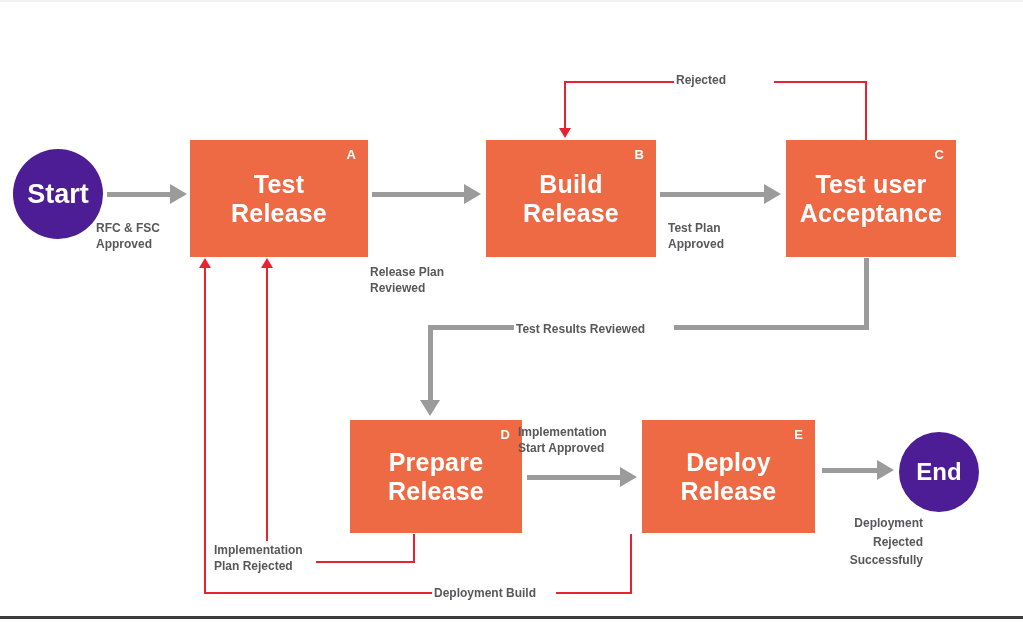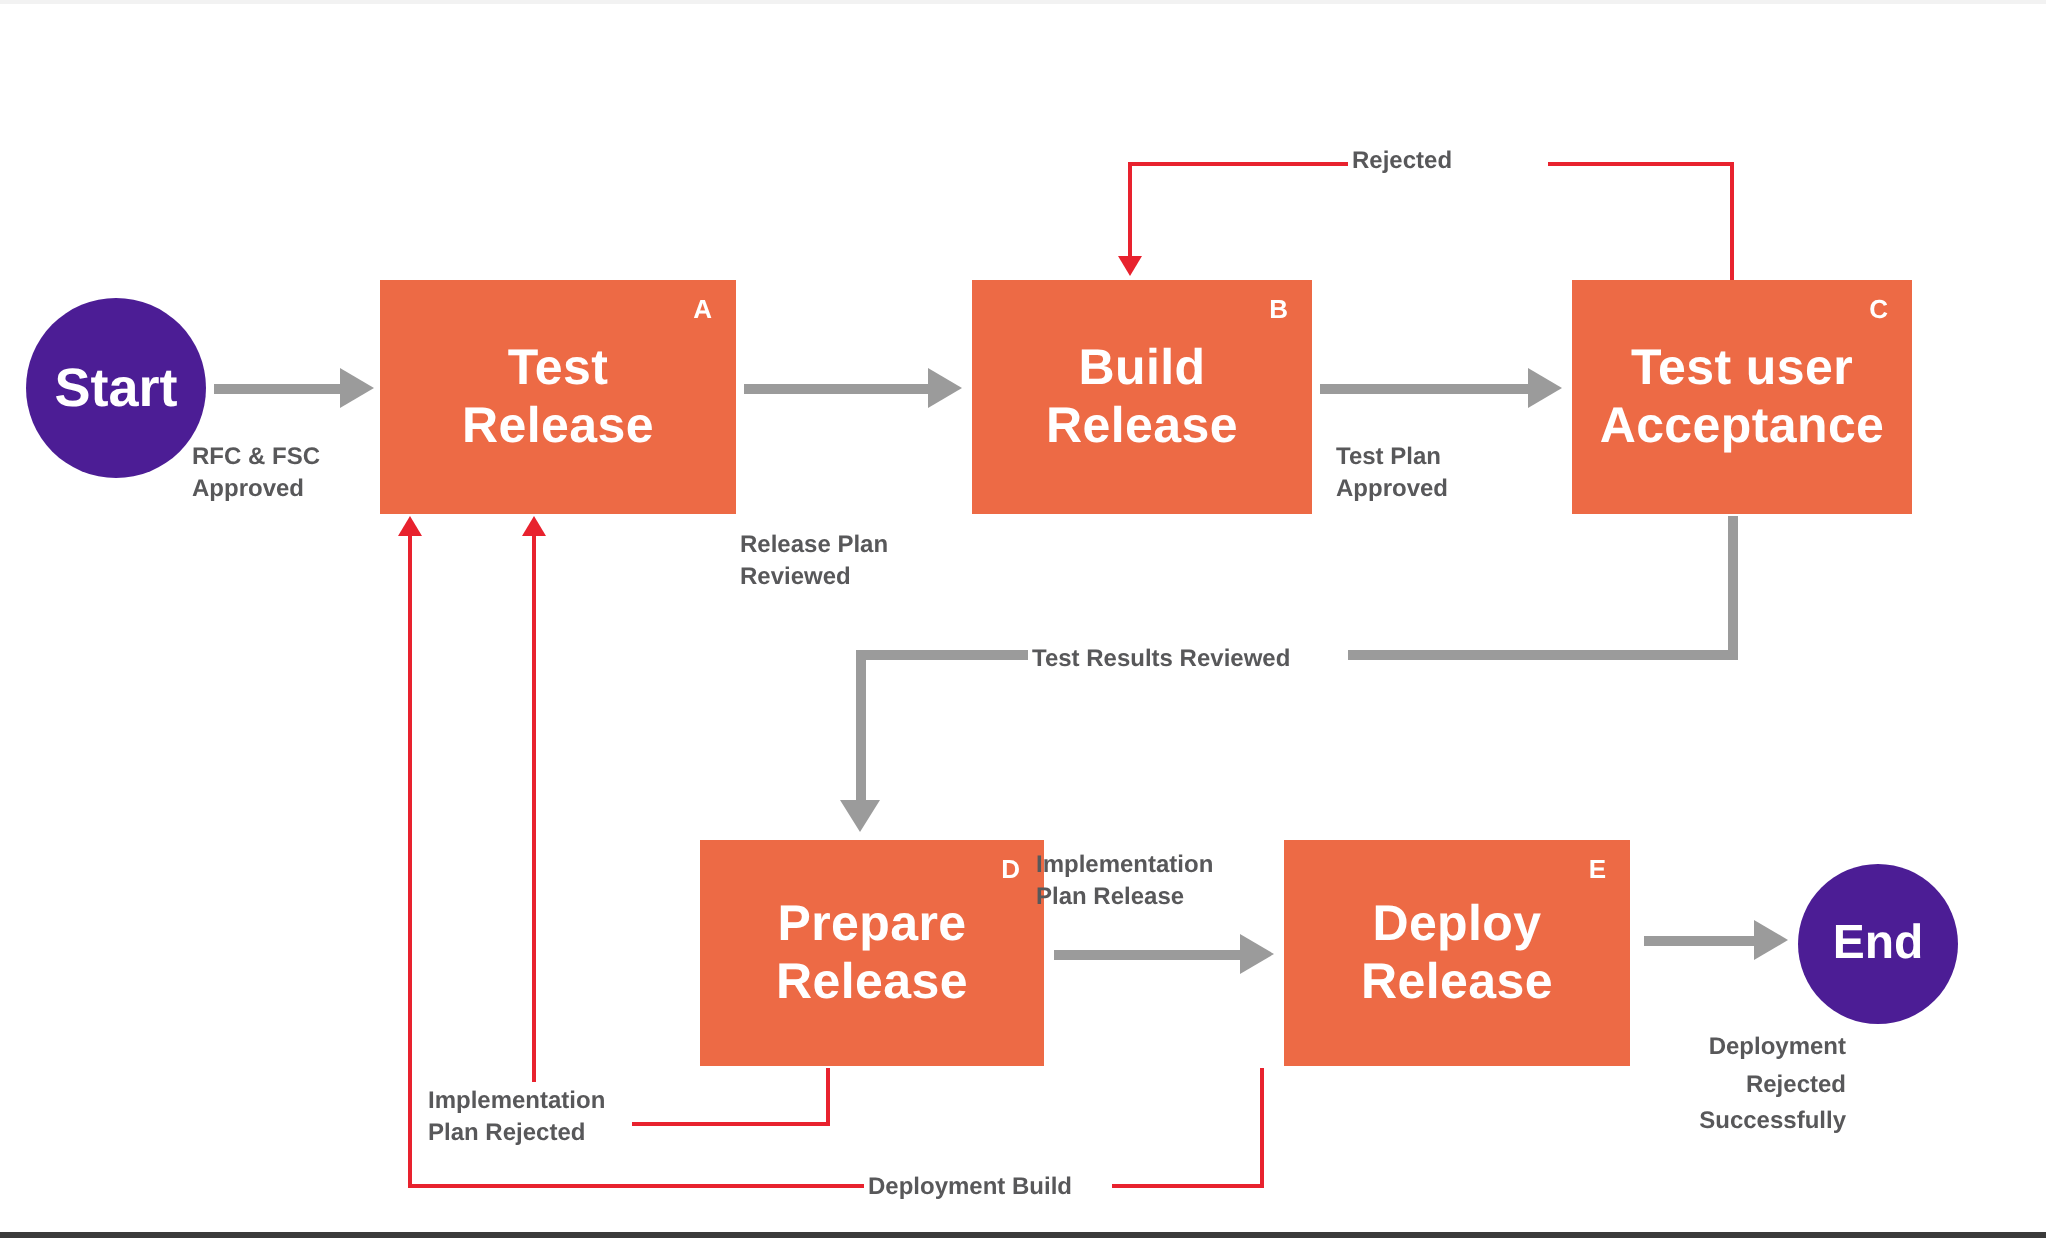--- a/index.html
+++ b/index.html
@@ -189,21 +189,21 @@
     <span>Test Plan</span>
     <span>Approved</span>
   </div>
 
   <div class="edge-label on-line" style="left:514px;top:320px;width:160px;">
     <span>Test Results Reviewed</span>
   </div>
 
   <div class="edge-label" style="left:518px;top:424px;width:124px;">
     <span>Implementation</span>
-    <span>Plan Release</span>
+    <span>Start Approved</span>
   </div>
 
   <div class="edge-label left-align" style="left:828px;top:514px;width:95px;line-height:1.55;">
     <span>Deployment</span>
     <span>Rejected</span>
     <span>Successfully</span>
   </div>
 
   <div class="edge-label on-line" style="left:212px;top:541px;width:104px;">
     <span>Implementation</span>

